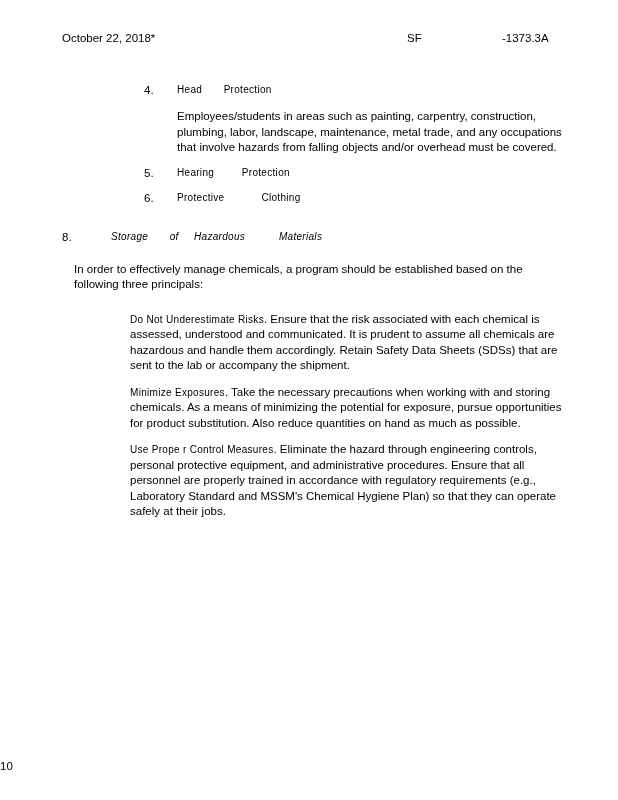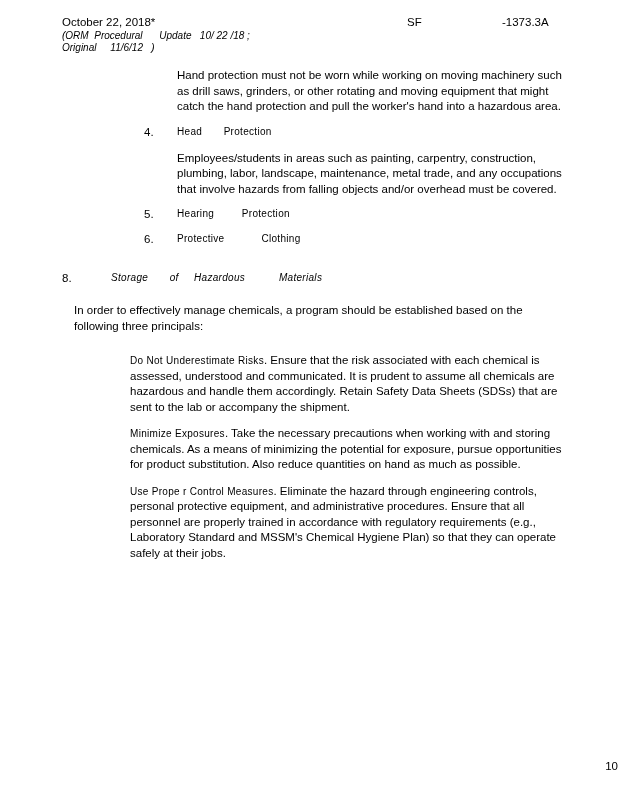--- a/index.html
+++ b/index.html
@@ -13,21 +13,21 @@
     font-family: "Liberation Sans", sans-serif;
     color: #000000;
     position: relative;
     overflow: hidden;
   }
   .page {
     position: relative;
     width: 618px;
     height: 800px;
     box-sizing: border-box;
-    padding: 16px 52px 20px 62px;
+    padding: 32px 52px 20px 62px;
   }
 
   
   .header {
     position: relative;
     height: 46px;
   }
   .hdr-date {
     position: absolute;
     left: 0;
@@ -104,40 +104,37 @@
 
   .spacer-sm { height: 8px; }
   .spacer-md { height: 14px; }
 
   
   .footer {
     position: absolute;
     left: 0;
     right: 0;
     bottom: 28px;
-    text-align: right;
+    text-align: left;
     font-size: 11.5px;
   }
 </style>
 </head>
 <body>
 
 <div class="page">
 
   <div class="header">
     <div class="hdr-date">October 22, 2018*</div>
     <div class="hdr-center">SF</div>
     <div class="hdr-right">-1373.3A</div>
-    <div class="hdr-note">(ORM  Procedural      Update   10/ 22 /18 ;
-Original     11/6/12   )</div>
   </div>
 
   <div class="body-area">
 
-    <p class="para indent-1">Hand protection must not be worn while working on moving machinery such as drill saws, grinders, or other  rotating and moving equipment that might catch the hand protection and pull the worker's hand into a hazardous area.</p>
 
     <div class="numitem">
       <span class="num">4.</span>
       <span class="ttl">Head       Protection</span>
     </div>
     <div class="spacer-sm"></div>
     <p class="para indent-1">Employees/students in areas such as painting, carpentry,  construction, plumbing, labor, landscape, maintenance, metal  trade,  and any occupations that involve hazards from falling objects and/or overhead must be covered.</p>
 
     <div class="numitem">
       <span class="num">5.</span>

